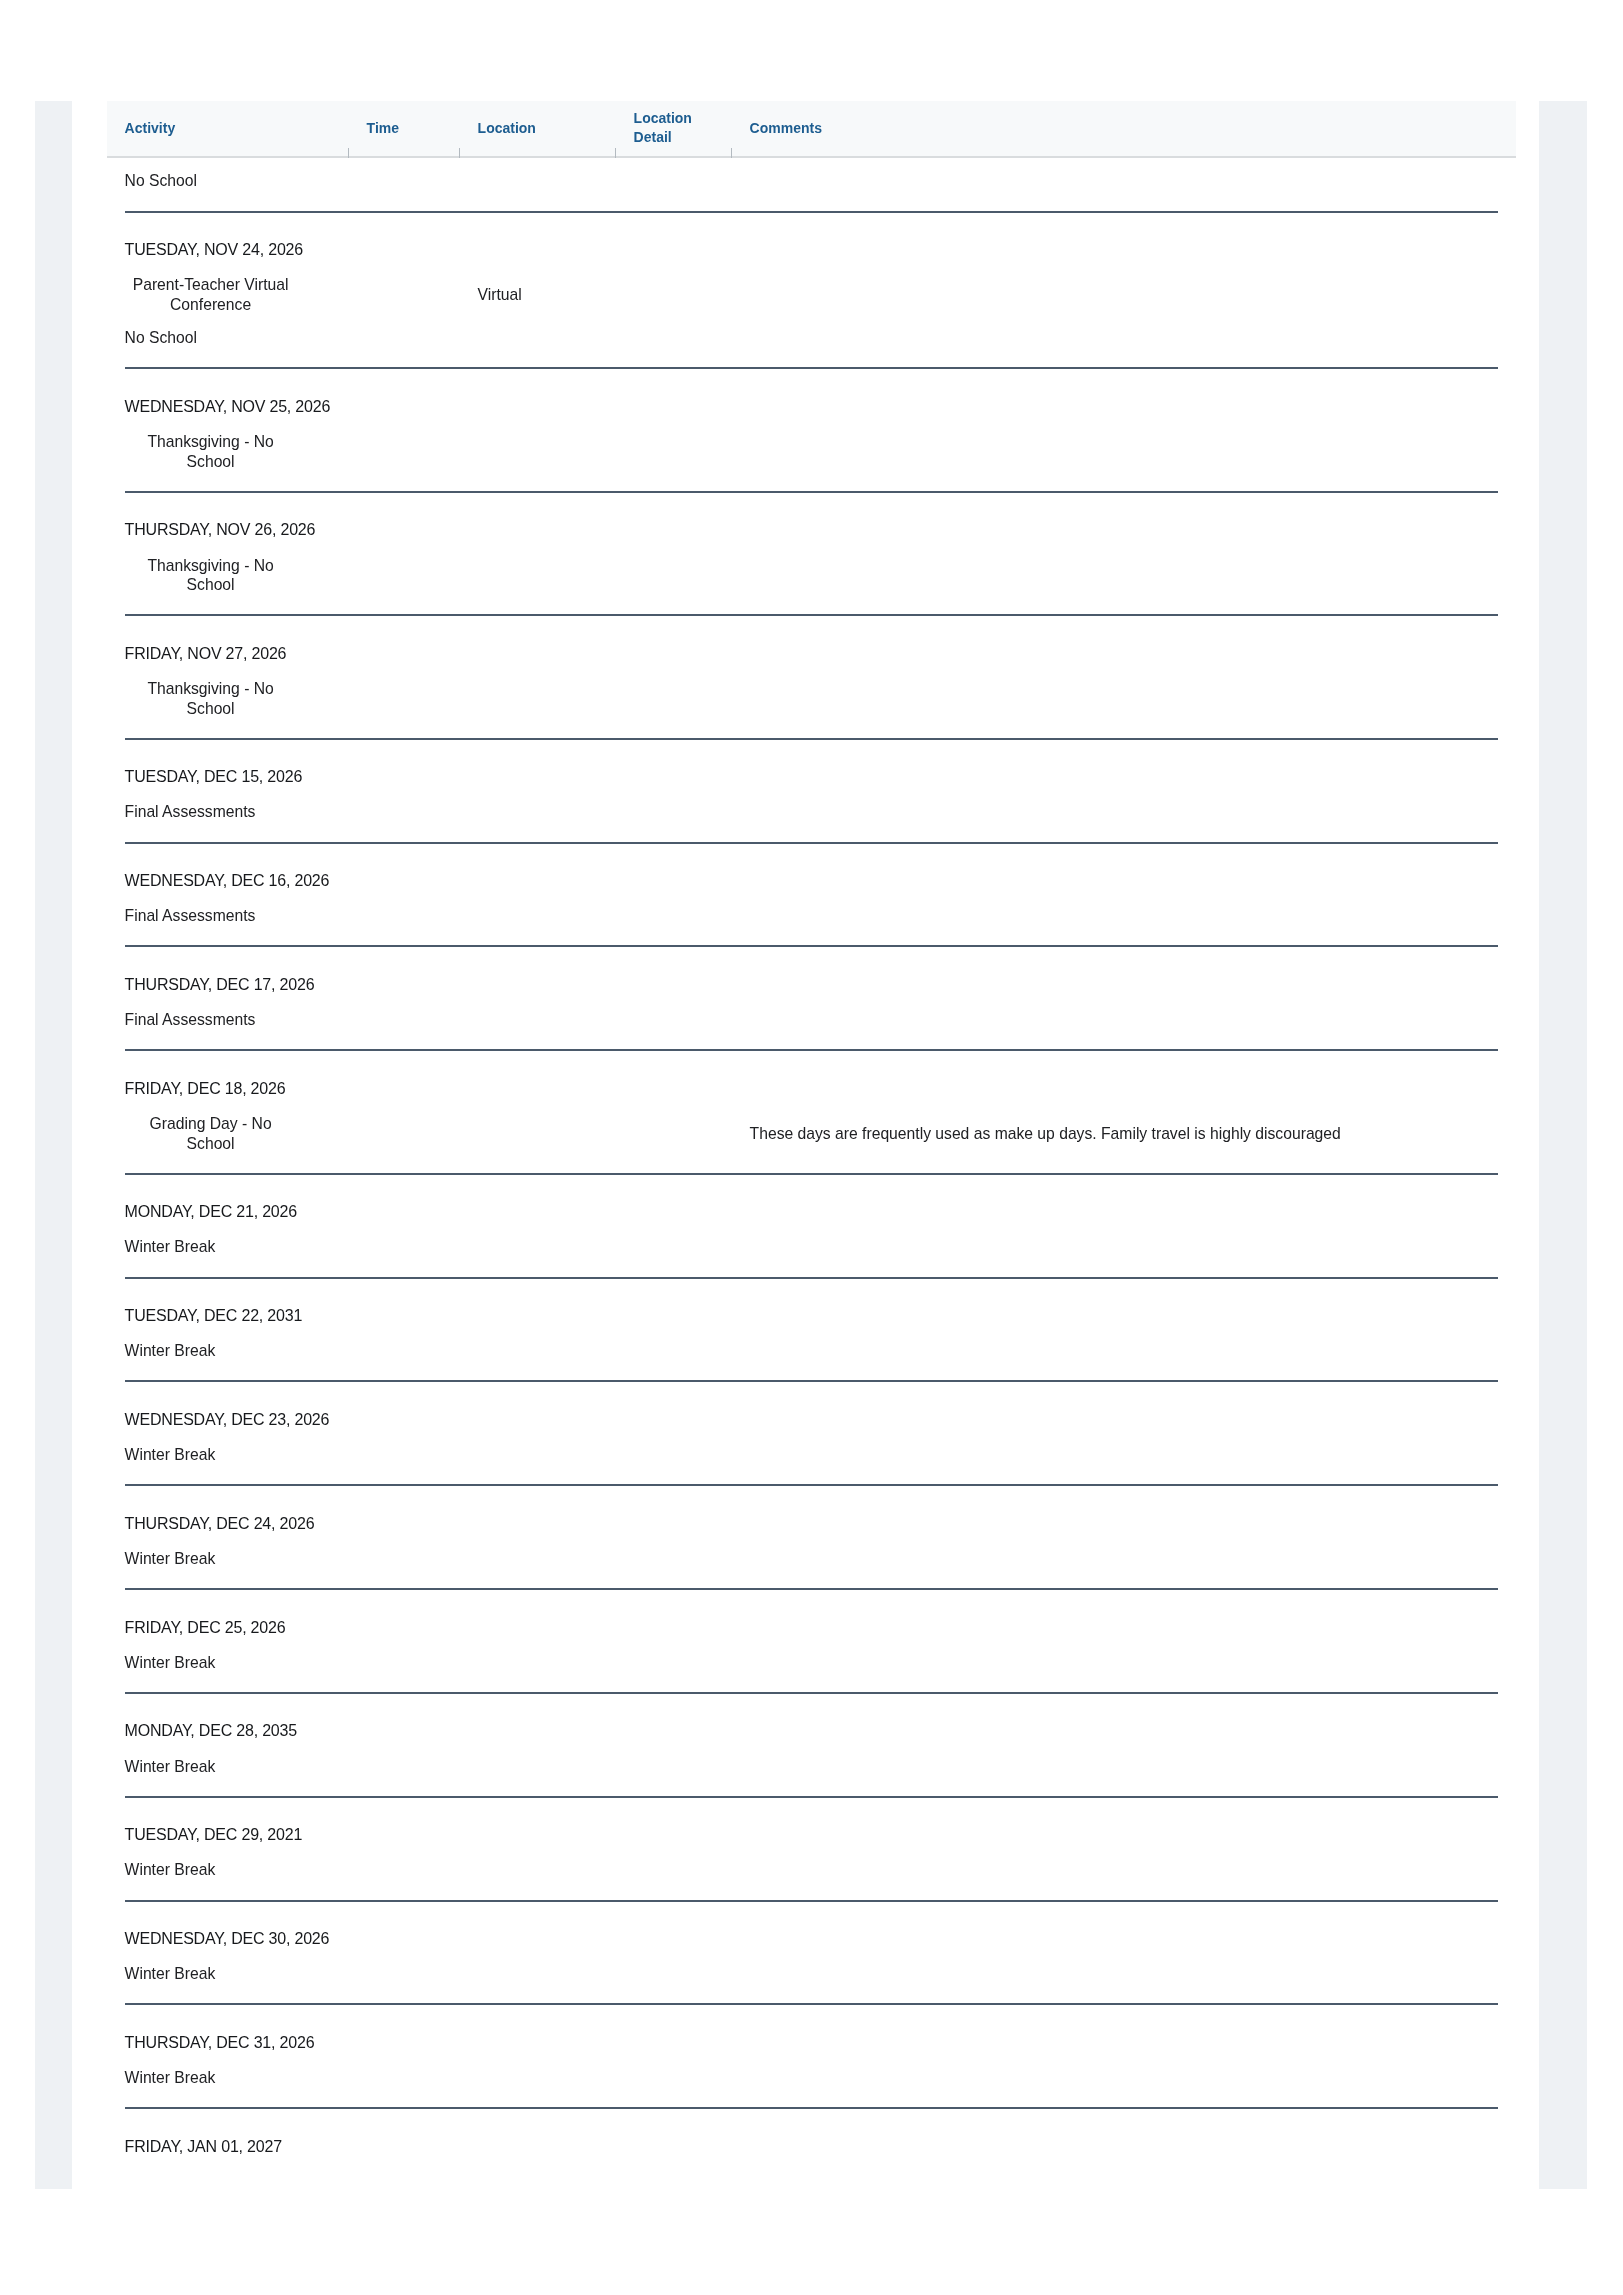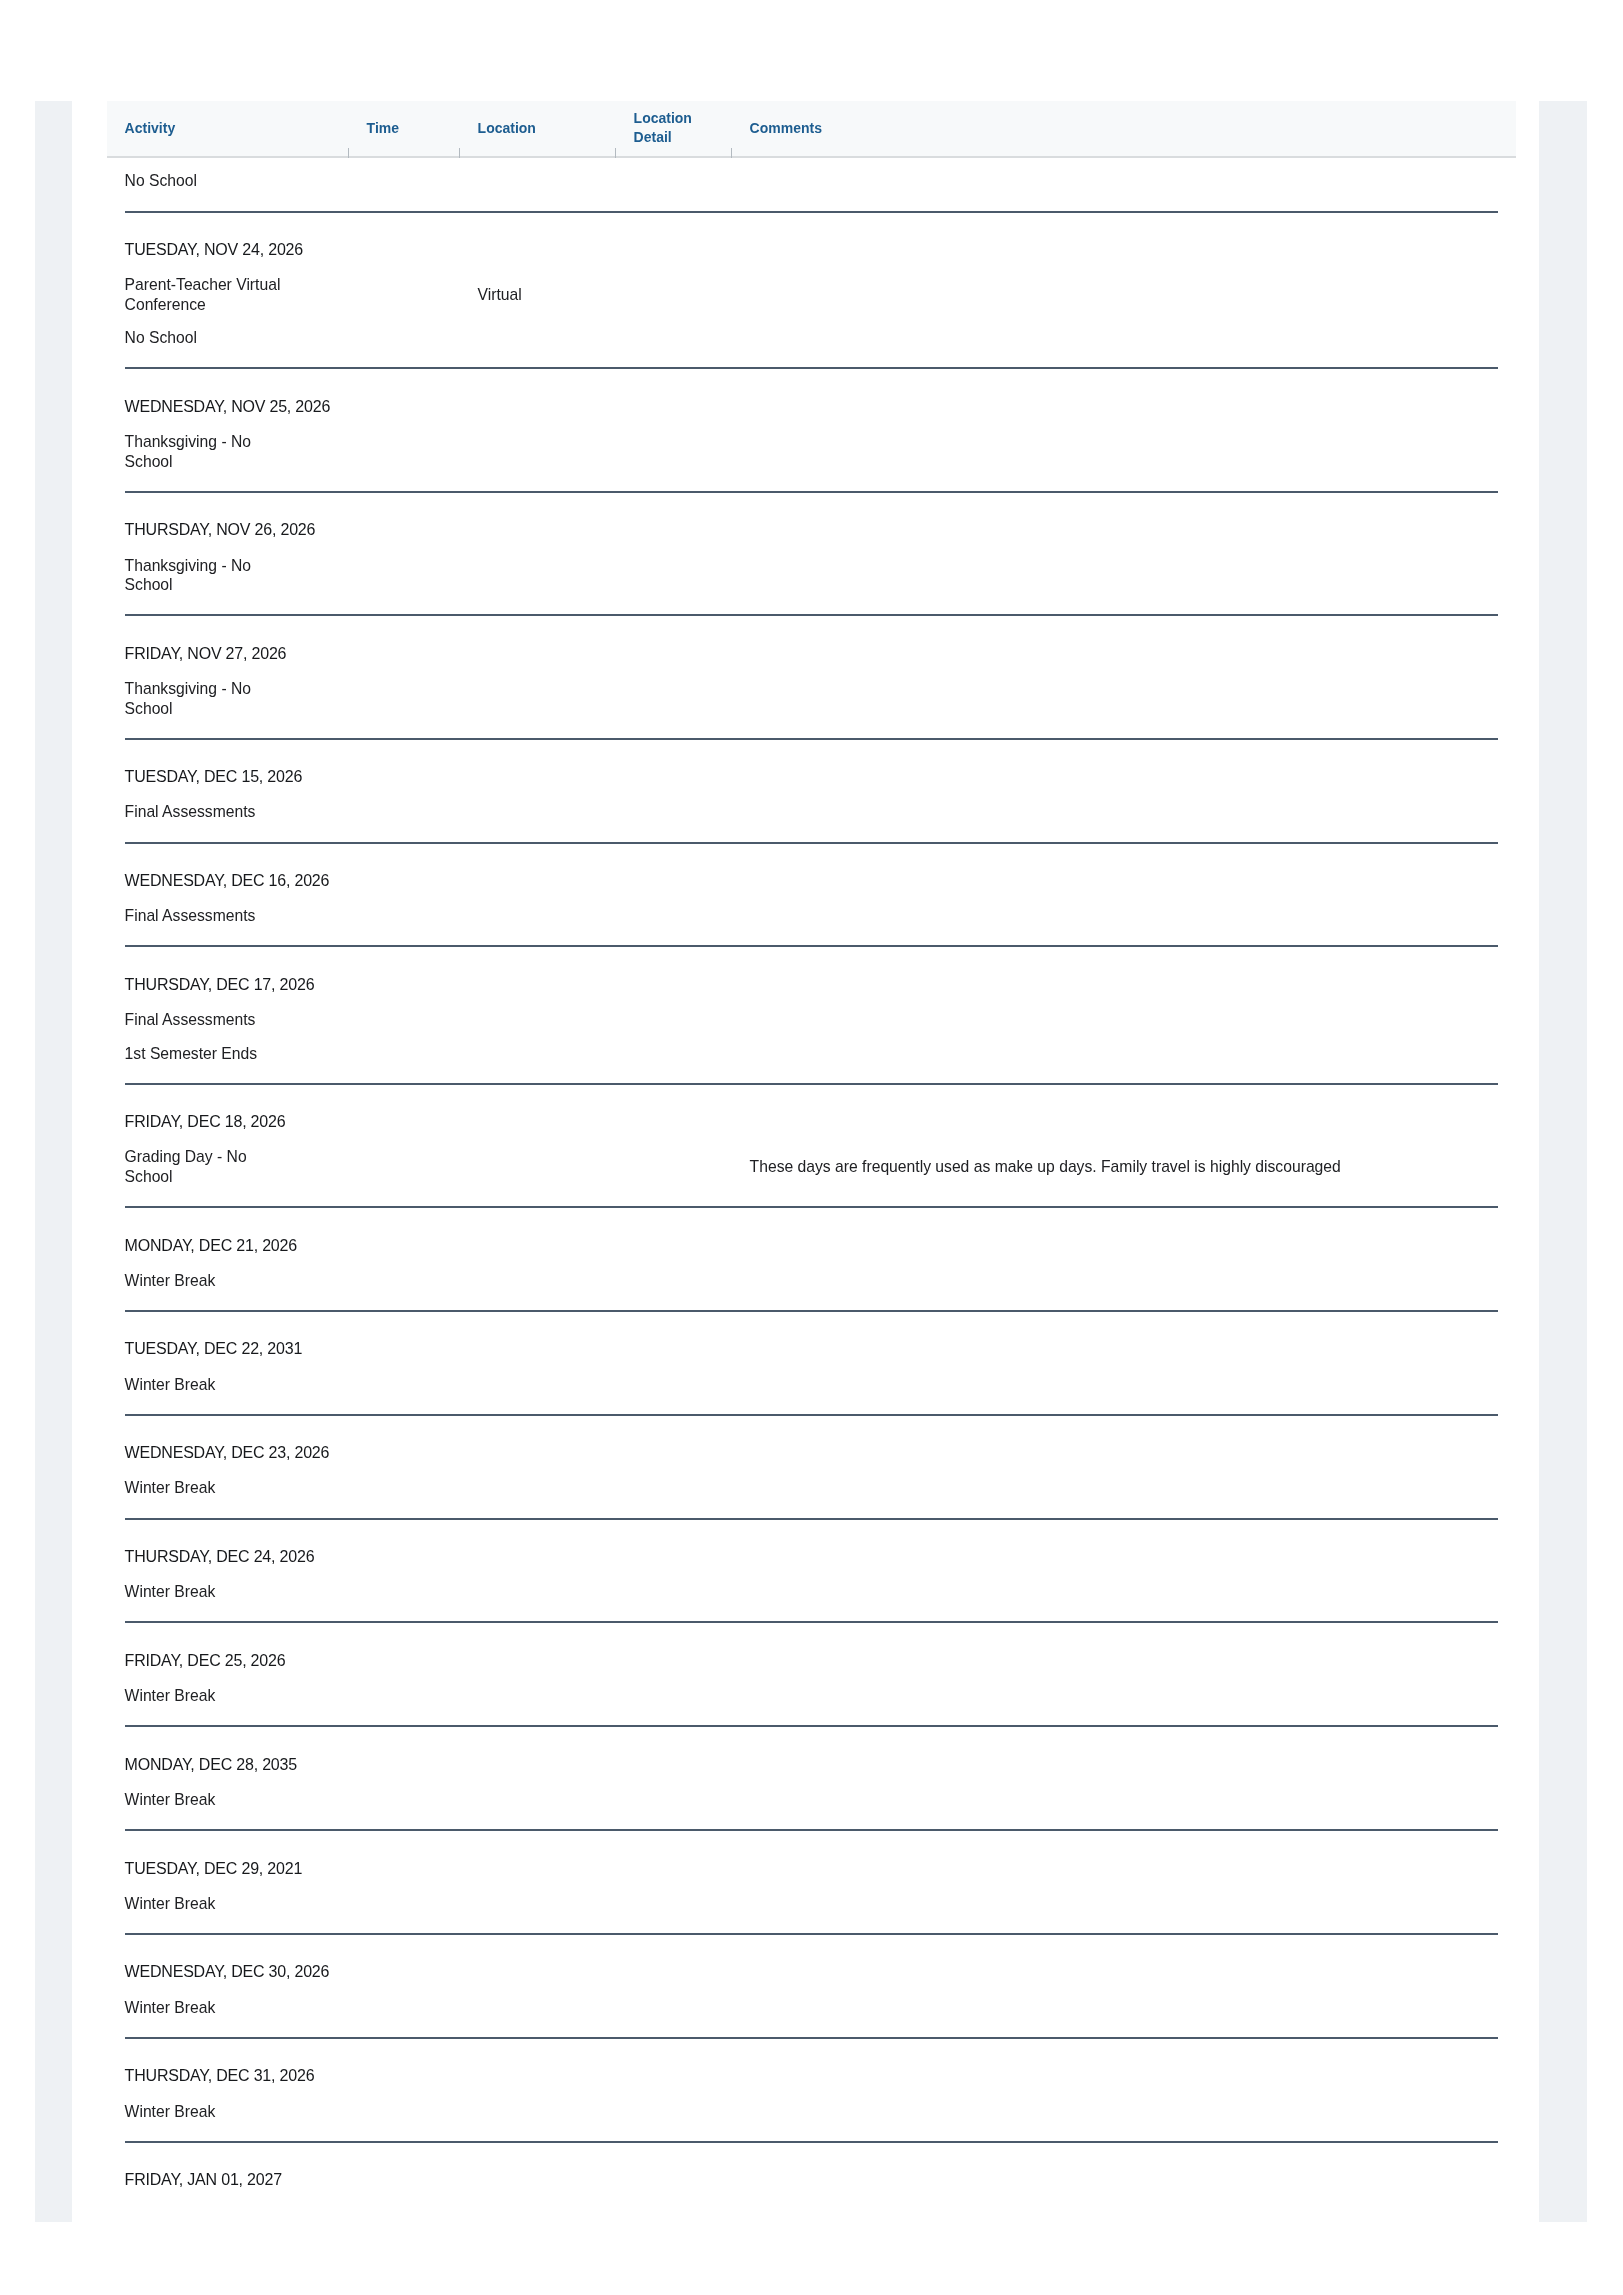--- a/index.html
+++ b/index.html
@@ -68,20 +68,21 @@
   td{
     vertical-align:middle;
     font-size:15.7px;
     line-height:19.6px;
     color:var(--body-text);
     padding:6.9px 17.6px;
   }
   td .cell-text{
     display:inline-block;
     max-width:172px;
+    text-align:center;
   }
   tr.leading-row td{
     padding-top:13.7px;
   }
   tr.date-row td{
     padding:27.4px 17.6px 7.8px 17.6px;
     font-size:16px;
     font-weight:400;
     line-height:20.6px;
     letter-spacing:-0.2px;
@@ -230,27 +231,20 @@
           <tr class="date-row">
             <td colspan="5">THURSDAY, DEC 17, 2026</td>
           </tr>
           <tr class="event-row">
             <td><span class="cell-text">Final Assessments</span></td>
             <td></td>
             <td></td>
             <td></td>
             <td></td>
           </tr>
-          <tr class="event-row">
-            <td><span class="cell-text">1st Semester Ends</span></td>
-            <td></td>
-            <td></td>
-            <td></td>
-            <td></td>
-          </tr>
           <tr class="sep-row">
             <td colspan="5">
               <div class="sep-line"></div>
             </td>
           </tr>
           <tr class="date-row">
             <td colspan="5">FRIDAY, DEC 18, 2026</td>
           </tr>
           <tr class="event-row">
             <td><span class="cell-text">Grading Day - No School</span></td>

